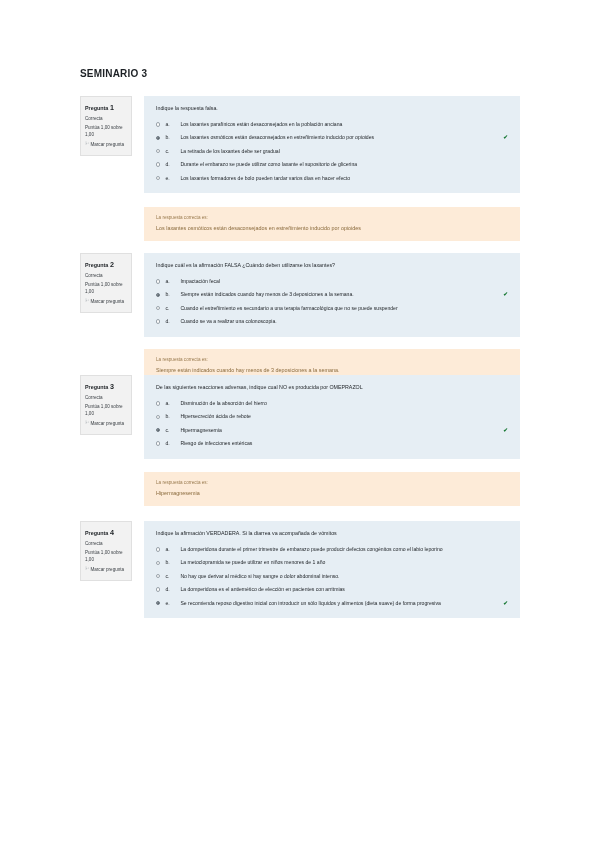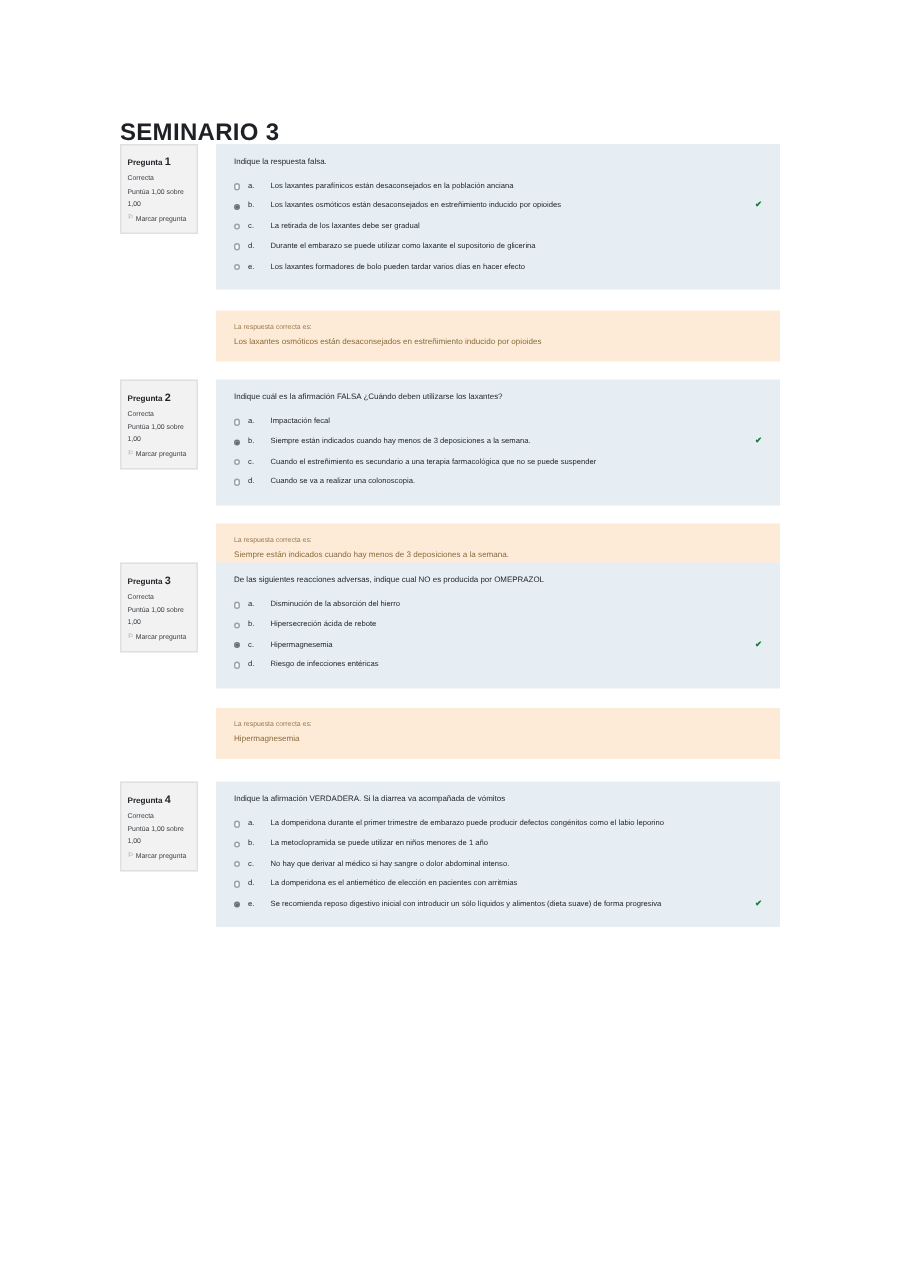--- a/index.html
+++ b/index.html
@@ -6,22 +6,22 @@
   body{
     width:599px;height:848px;
     background:#ffffff;
     font-family:"Liberation Sans", sans-serif;
     color:#1d2125;
     overflow:hidden;
   }
   .page{position:relative;width:599px;height:848px;}
 
   .page-title{
-    position:absolute;left:80px;top:80px;
-    font-size:16px;font-weight:700;letter-spacing:.2px;
+    position:absolute;left:80px;top:68px;
+    font-size:10px;font-weight:700;letter-spacing:.2px;
     color:#1d2125;
   }
 
   
   .qblock{position:absolute;left:80px;width:440px;}
 
   .qrow{display:flex;align-items:flex-start;}
 
   .qinfo{
     width:52px;flex:0 0 52px;

